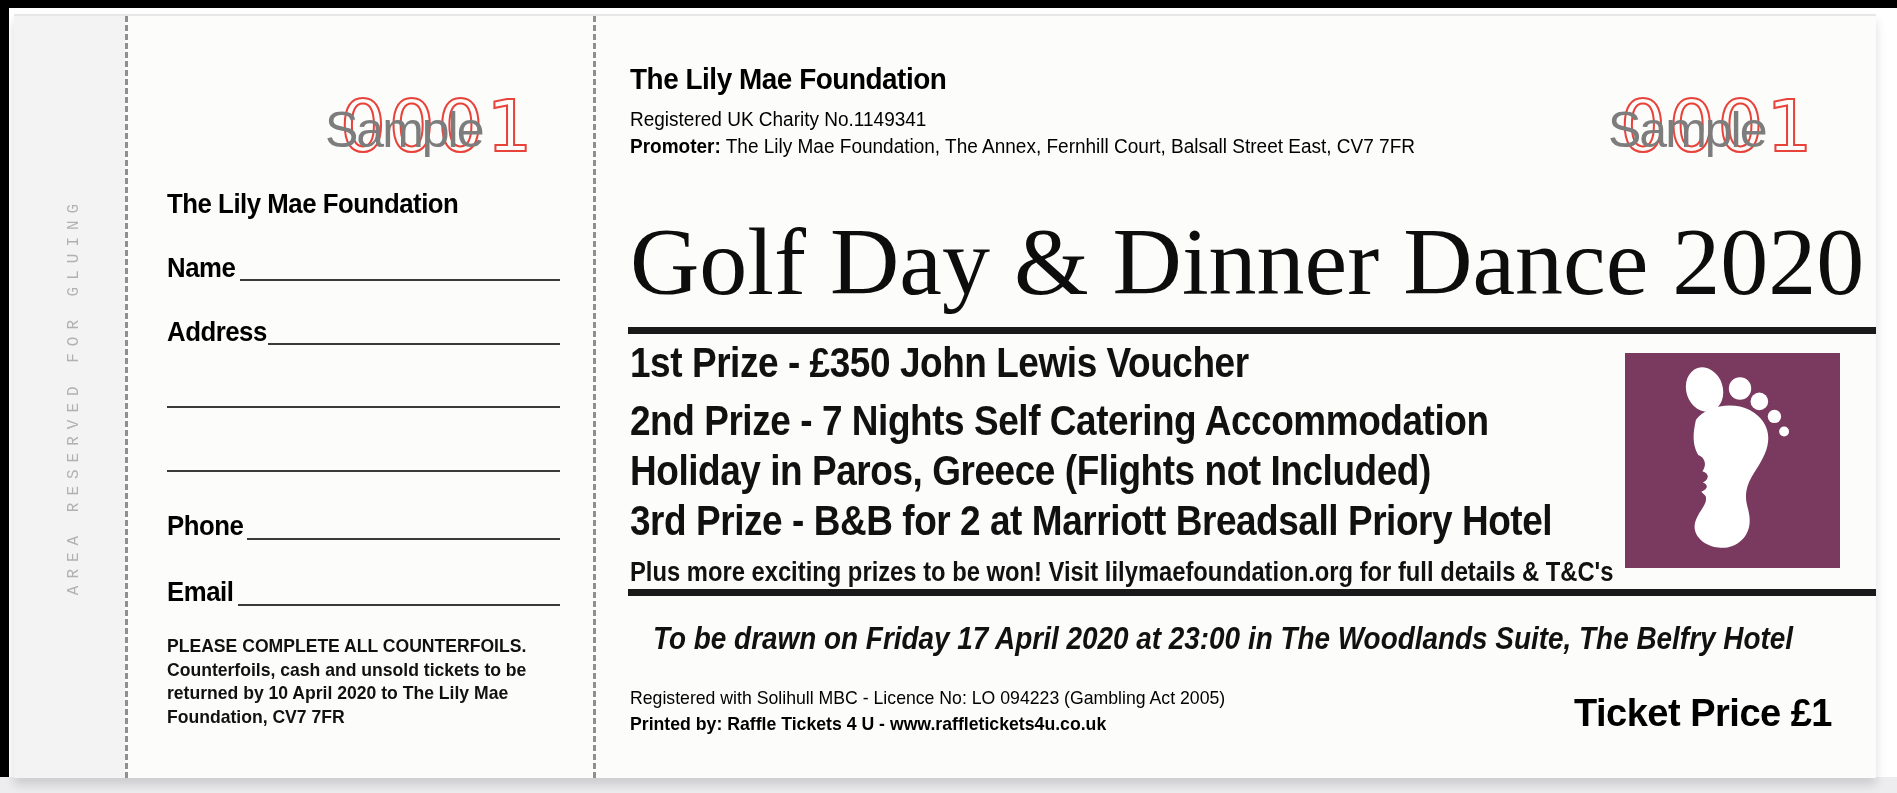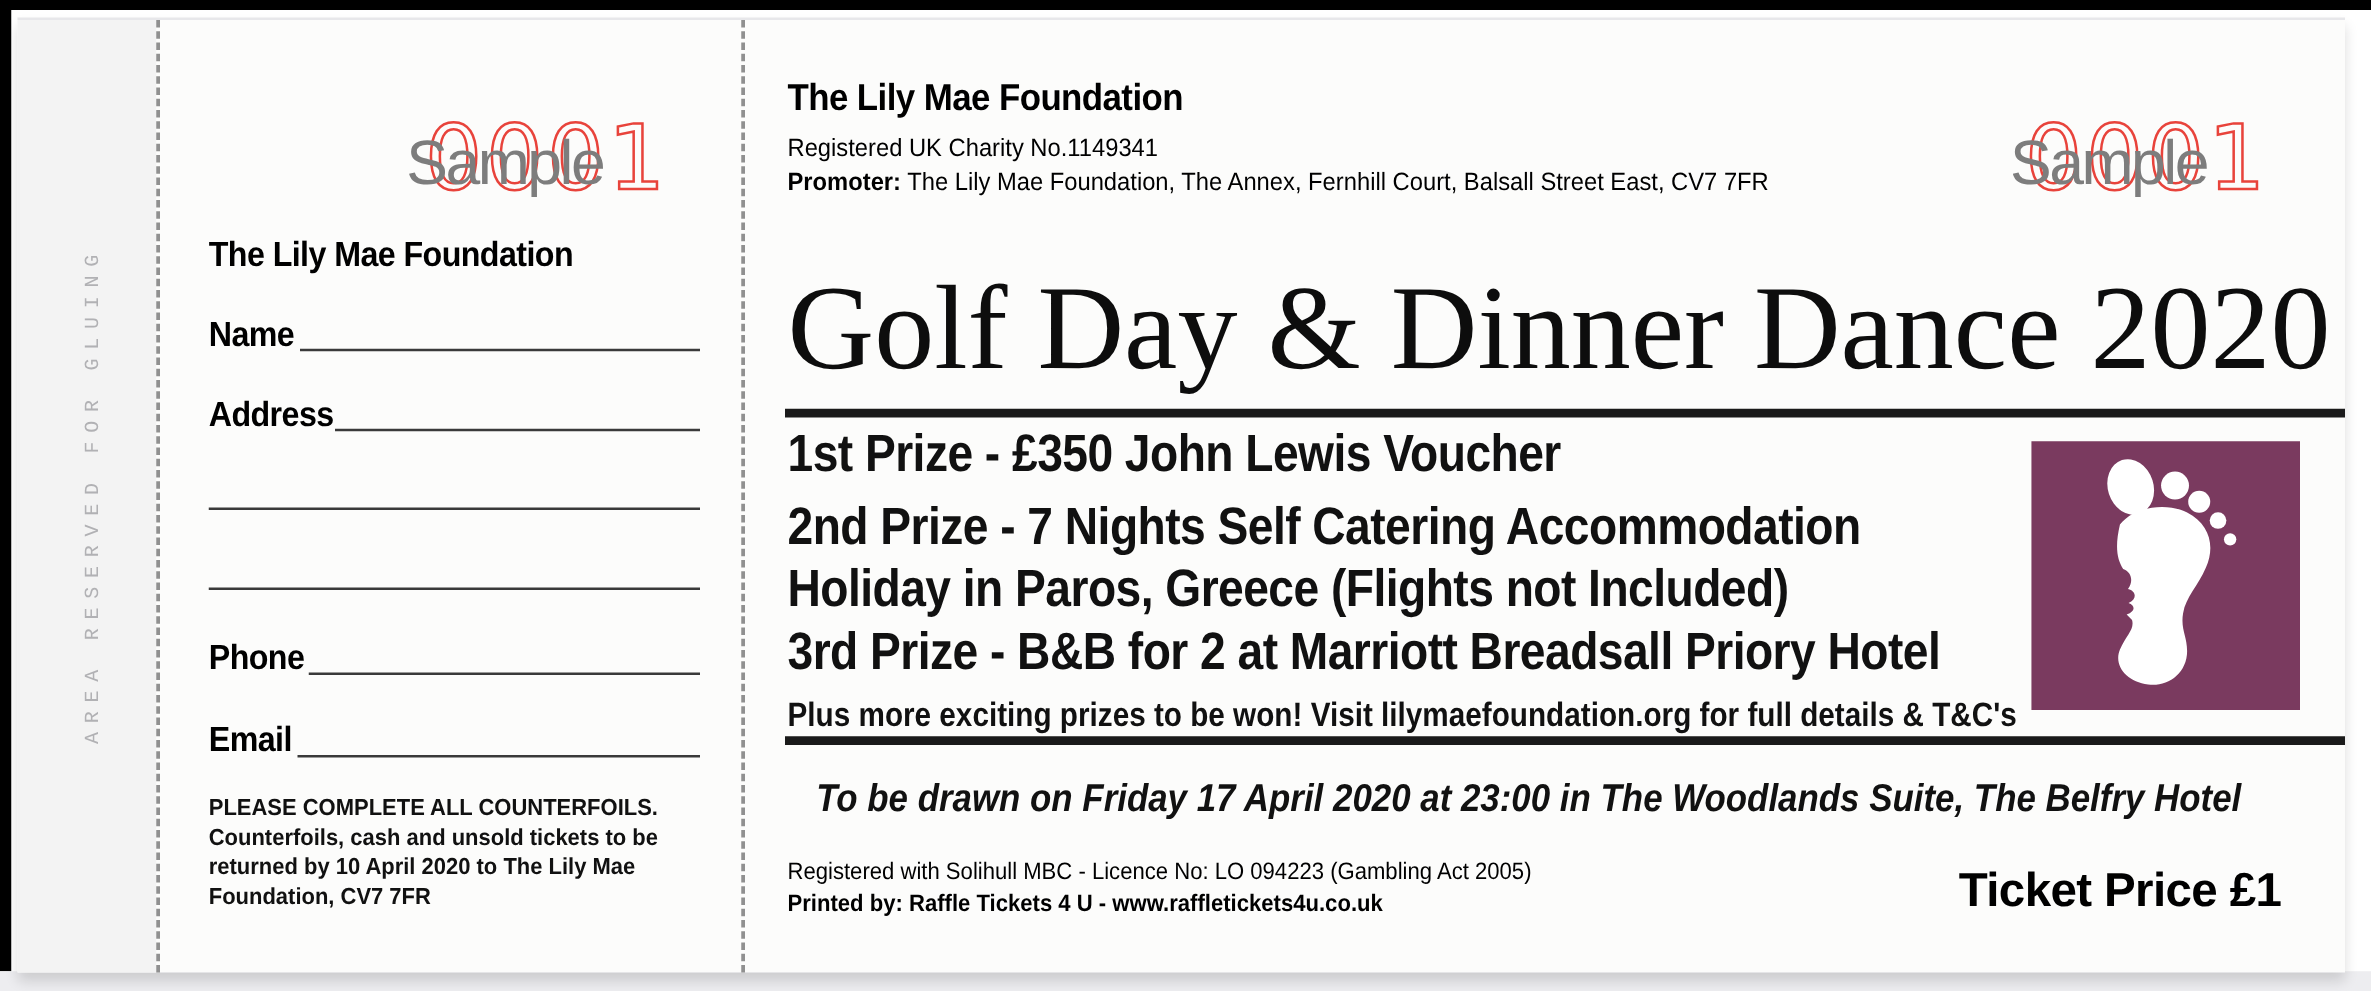--- a/index.html
+++ b/index.html
@@ -79,21 +79,21 @@
   .prize-2{top:431px;}
   .prize-3{top:481px;}
   .more-prizes{left:616px;top:541px;font-size:27px;font-weight:700;
     transform:scaleX(.88);transform-origin:left top;white-space:nowrap;color:#111;}
   .draw-info{left:639px;top:605px;font-size:31px;font-weight:700;font-style:italic;
     transform:scaleX(.9);transform-origin:left top;white-space:nowrap;color:#111;}
   .licence{left:616px;top:671px;font-size:19px;
     transform:scaleX(.93);transform-origin:left top;white-space:nowrap;font-weight:400;}
   .printer{left:616px;top:697px;font-size:19px;font-weight:700;
     transform:scaleX(.93);transform-origin:left top;white-space:nowrap;}
-  .price{left:1546px;top:676px;width:272px;text-align:center;
+  .price{left:1546px;top:676px;width:272px;text-align:right;
     font-size:38px;font-weight:700;letter-spacing:-0.5px;white-space:nowrap;}
   .logo{left:1611px;top:336px;width:215px;height:217px;}
 </style>
 </head>
 <body>
 
 <div class="abs frame-top"></div>
 <div class="abs frame-left"></div>
 <div class="abs bottom-band"></div>
 

